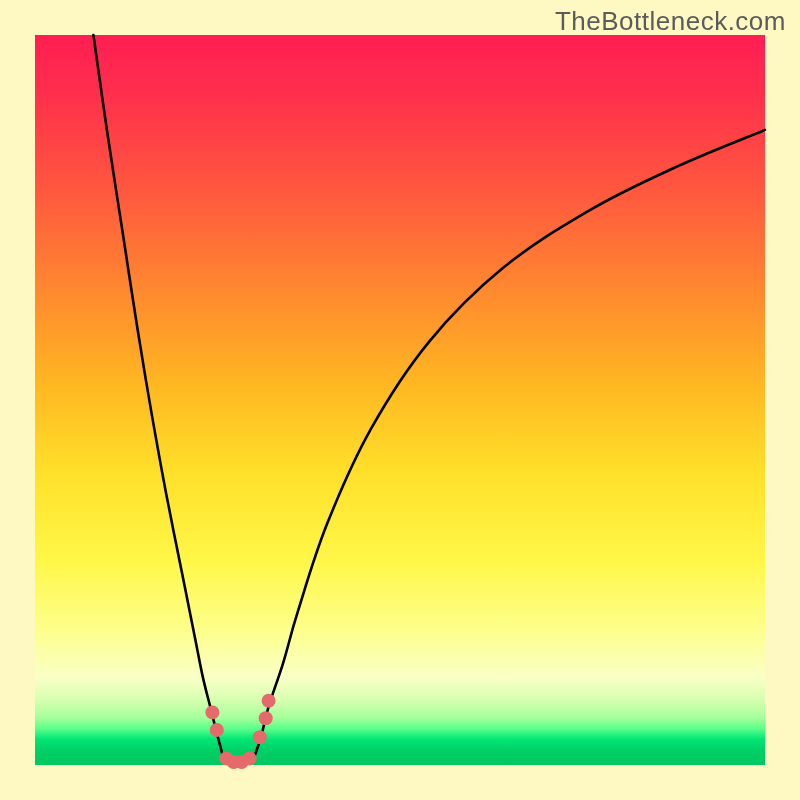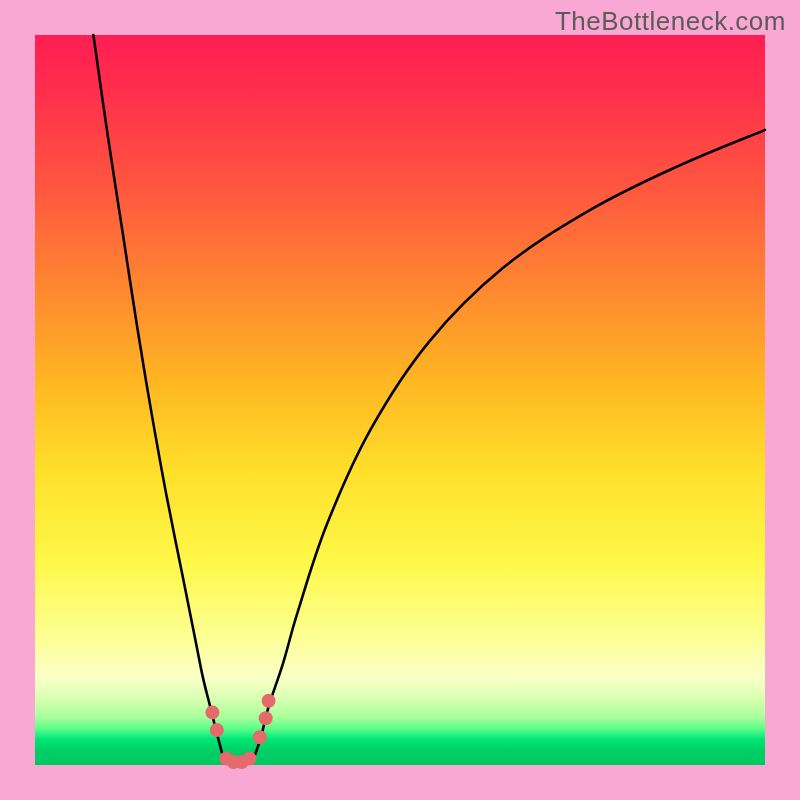--- a/index.html
+++ b/index.html
@@ -6,21 +6,21 @@
     margin: 0;
     padding: 0;
     width: 800px;
     height: 800px;
     background: #000;
     overflow: hidden;
   }
   .outer {
     width: 800px;
     height: 800px;
-    background: #f9a8d4;
+    background: #fef9c3;
     position: relative;
   }
   .watermark {
     position: absolute;
     top: 6px;
     right: 14px;
     font-family: Arial, Helvetica, sans-serif;
     font-size: 26px;
     color: #5b5b5b;
     letter-spacing: 0.5px;

